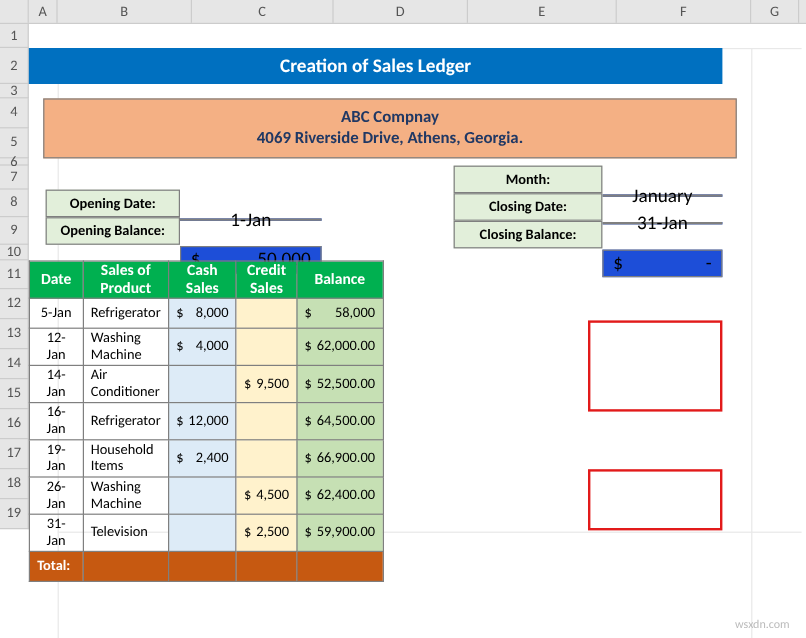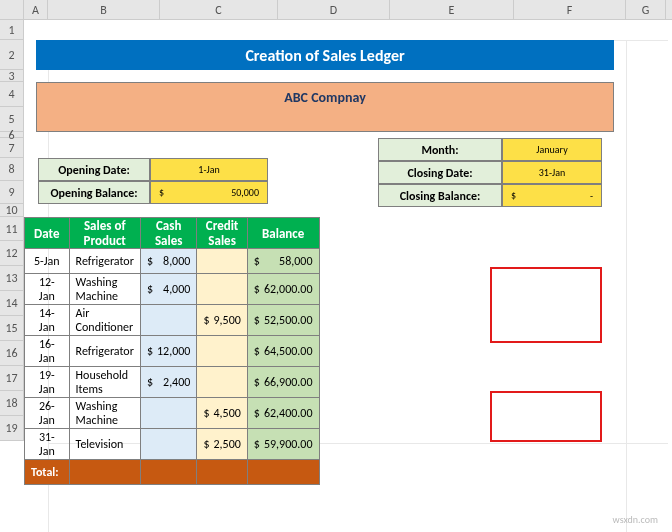--- a/index.html
+++ b/index.html
@@ -4,27 +4,27 @@
 <style>
 * { box-sizing: border-box; margin: 0; padding: 0; }
 body { font-family: Calibri, Arial, sans-serif; font-size: 13px; background: #fff; width: 672px; height: 532px; position: relative; overflow: hidden; }
 .grid { position: relative; }
 .col-hdr { display: flex; height: 20px; background: #e6e6e6; border-bottom: 1px solid #ccc; }
 .col-hdr div { border-right: 1px solid #ccc; text-align: center; line-height: 20px; color: #555; font-size: 12px; }
 .row-hdr { position: absolute; left: 0; top: 20px; width: 24px; background: #e6e6e6; }
 .row-hdr div { border-bottom: 1px solid #ccc; border-right: 1px solid #ccc; text-align: center; color: #555; font-size: 12px; display: flex; align-items: center; justify-content: center; }
 .cells { position: absolute; left: 24px; top: 20px; }
 .col-A { width: 24px; } .col-B { width: 112px; } .col-C { width: 118px; } .col-D { width: 112px; } .col-E { width: 124px; } .col-F { width: 112px; } .col-G { width: 40px; }
-.title-row { position: absolute; left: 12px; top: 20px; width: 578px; height: 30px; background: #0070C0; color: #fff; font-weight: bold; font-size: 16px; display: flex; align-items: center; justify-content: center; }
+.title-row { position: absolute; left: 0; top: 20px; width: 578px; height: 30px; background: #0070C0; color: #fff; font-weight: bold; font-size: 16px; display: flex; align-items: center; justify-content: center; }
 .company-box { position: absolute; left: 12px; top: 62px; width: 578px; height: 50px; background: #F4B084; border: 1px solid #7F7F7F; color: #203864; font-weight: bold; text-align: center; padding-top: 6px; font-size: 14px; }
 .summary-left { position: absolute; left: 14px; top: 138px; }
 .summary-right { position: absolute; left: 354px; top: 118px; }
 .summary-row { display: flex; height: 23px; }
 .summary-lbl { width: 112px; background: #E2EFDA; border: 1px solid #7F7F7F; font-weight: bold; text-align: center; display: flex; align-items: center; justify-content: center; font-size: 12px; padding: 0 2px; }
-.summary-val { width: 118px; background: #fde047; border: 1px solid #7F7F7F; display: flex; align-items: center; font-size: 10px; }
+.summary-val { width: 118px; background: #1d4ed8; border: 1px solid #7F7F7F; display: flex; align-items: center; font-size: 16px; margin-top: 24px; }
 .summary-val.ctr { justify-content: center; }
 .summary-val.curr { justify-content: space-between; padding: 0 8px; }
 .summary-right .summary-lbl { width: 124px; }
 .summary-right .summary-val { width: 100px; }
 .data-table { position: absolute; left: 0; top: 197px; border-collapse: collapse; }
 .data-table th { background: #00B050; color: #fff; font-weight: bold; border: 1px solid #7F7F7F; height: 24px; font-size: 13px; margin-top: 34px; }
 .data-table td { border: 1px solid #7F7F7F; height: 25px; font-size: 12px; padding: 1px 6px; margin-top: 16px; }
 .th-B, .td-B { width: 112px; } .th-C, .td-C { width: 118px; } .th-D, .td-D { width: 112px; } .th-E, .td-E { width: 124px; } .th-F, .td-F { width: 112px; }
 .td-B { text-align: center; }
 .td-C { text-align: left; }
@@ -81,20 +81,21 @@
   <div class="cells">
     <div class="rule-v" style="left:24px"></div>
     <div class="rule-v" style="left:602px"></div>
     <div class="rule-h" style="top:20px"></div>
     <div class="rule-h" style="top:423px"></div>
 
     <div class="title-row">Creation of Sales Ledger</div>
 
     <div class="company-box">
       <div>ABC Compnay</div>
+      <div>4069 Riverside Drive, Athens, Georgia.</div>
     </div>
 
     <div class="summary-left">
       <div class="summary-row">
         <div class="summary-lbl">Opening Date:</div>
         <div class="summary-val ctr">1-Jan</div>
       </div>
       <div class="summary-row">
         <div class="summary-lbl">Opening Balance:</div>
         <div class="summary-val curr">

